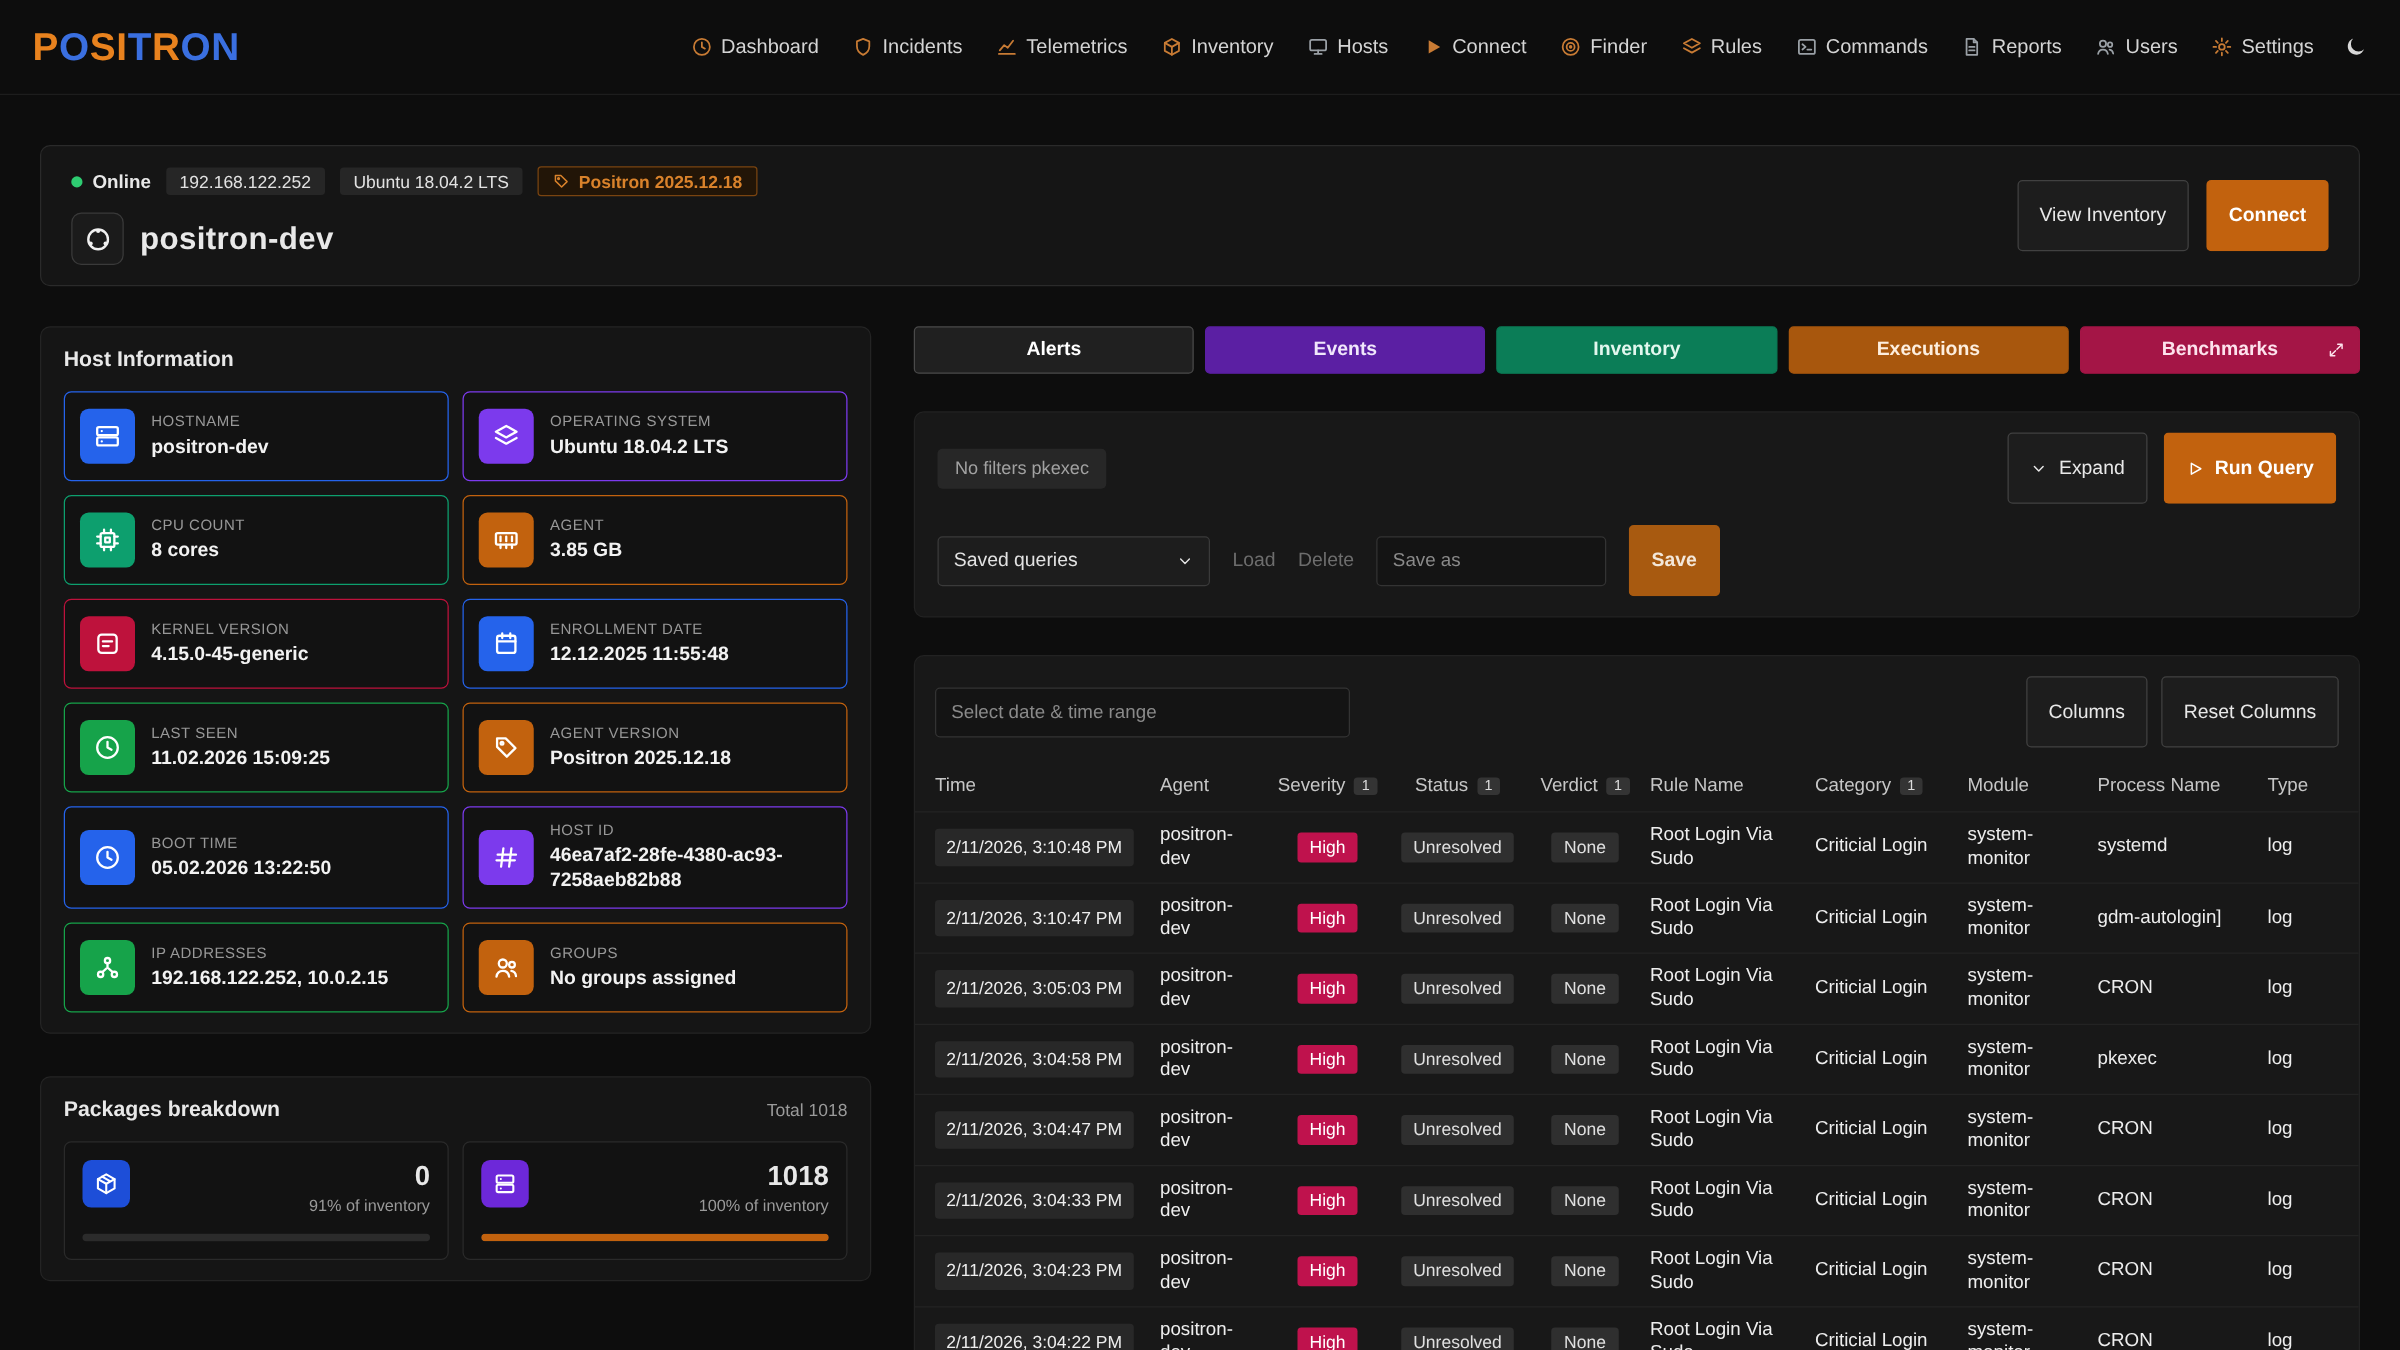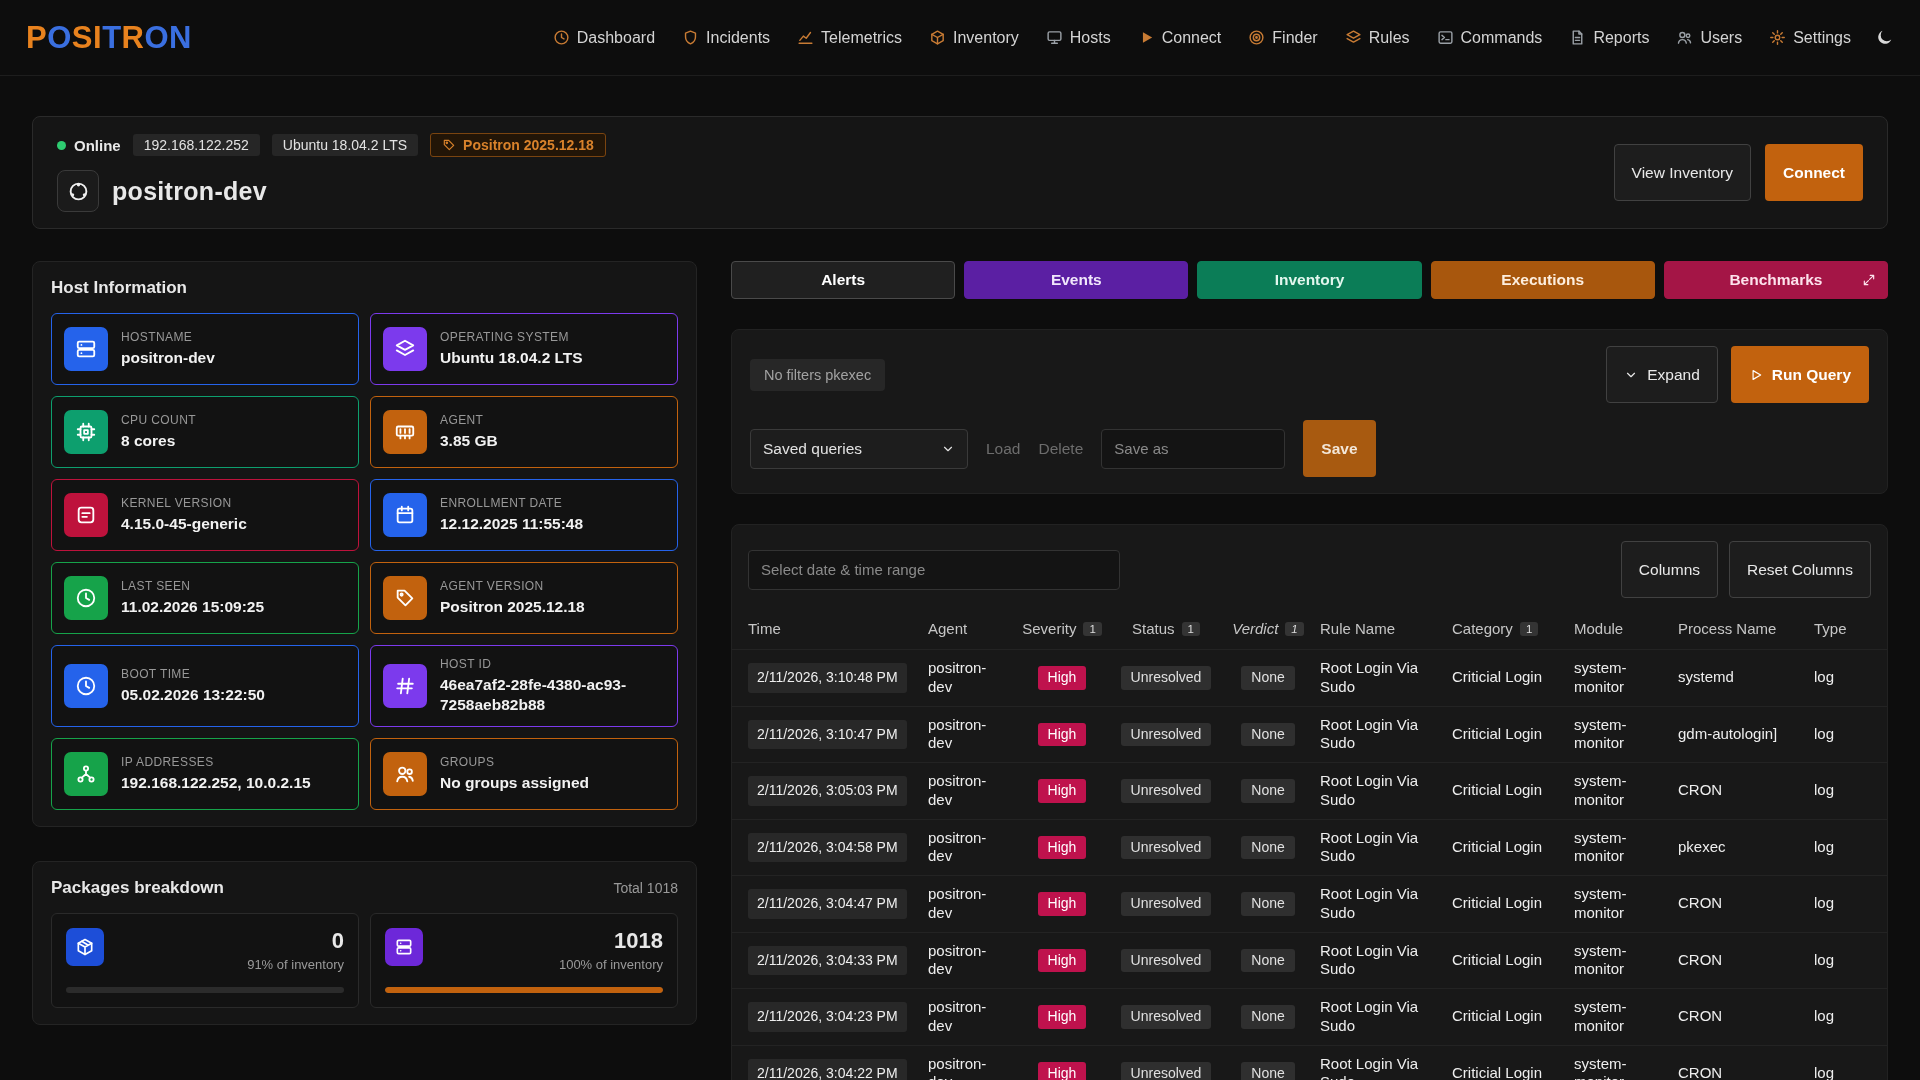--- a/index.html
+++ b/index.html
@@ -75,21 +75,21 @@
   .f-row2{display:flex;align-items:center;gap:18px;margin-top:17px}
   .select{display:flex;align-items:center;justify-content:space-between;width:218px;height:40px;padding:0 12px;background:#1d1d1d;border:1px solid #3a3a3a;border-radius:4px;font-size:15.5px;color:#e2e2e2;cursor:pointer}
   .ghost{color:#6d6d6d;font-size:15.5px;cursor:pointer}
   .tinput{height:40px;background:#141414;border:1px solid #333;border-radius:4px;padding:0 12px;color:#ddd;font-size:15px;outline:none}
   .tinput::placeholder{color:#8a8a8a}
   .saveas{width:184px}
 
   
   .tablep{margin-top:30px;padding-top:16px;overflow:hidden}
   .t-controls{display:flex;justify-content:space-between;align-items:center;padding:0 16px 16px}
-  .date{width:372px}
+  .date{width:332px}
   .t-right{display:flex;gap:11px}
   .trow{display:grid;grid-template-columns:170px 80px 88px 100px 84px 122px 112px 94px 126px 50px;column-gap:10px;align-items:center;padding:0 16px}
   .thead{padding-top:6px;padding-bottom:12px}
   .th{display:flex;align-items:center;gap:7px;font-size:15px;color:#c6c6c6;cursor:pointer}
   .sort-badge{background:#343434;color:#ddd;font-size:11.5px;padding:1px 6px;border-radius:3px}
   .sort-badge:empty{display:none}
   .datarow{border-top:1px solid #232323;padding-top:9px;padding-bottom:9px;min-height:50px;cursor:pointer}
   .td{font-size:15px;line-height:1.25;color:#eee}
   .td.c{text-align:center}
   .time-chip{display:inline-block;background:#282828;padding:6px 9px;border-radius:3px;font-size:14px;white-space:nowrap}
@@ -590,21 +590,21 @@
           <div class="th" style="justify-content: center;">
             <span>Severity</span>
             <span class="sort-badge">1</span>
           </div>
 
           <div class="th" style="justify-content: center;">
             <span>Status</span>
             <span class="sort-badge">1</span>
           </div>
 
-          <div class="th" style="justify-content: center; font-style: italic;">
+          <div class="th" style="justify-content: center;">
             <span>Verdict</span>
             <span class="sort-badge">1</span>
           </div>
 
           <div class="th">
             <span>Rule Name</span>
 
           </div>
 
           <div class="th">

